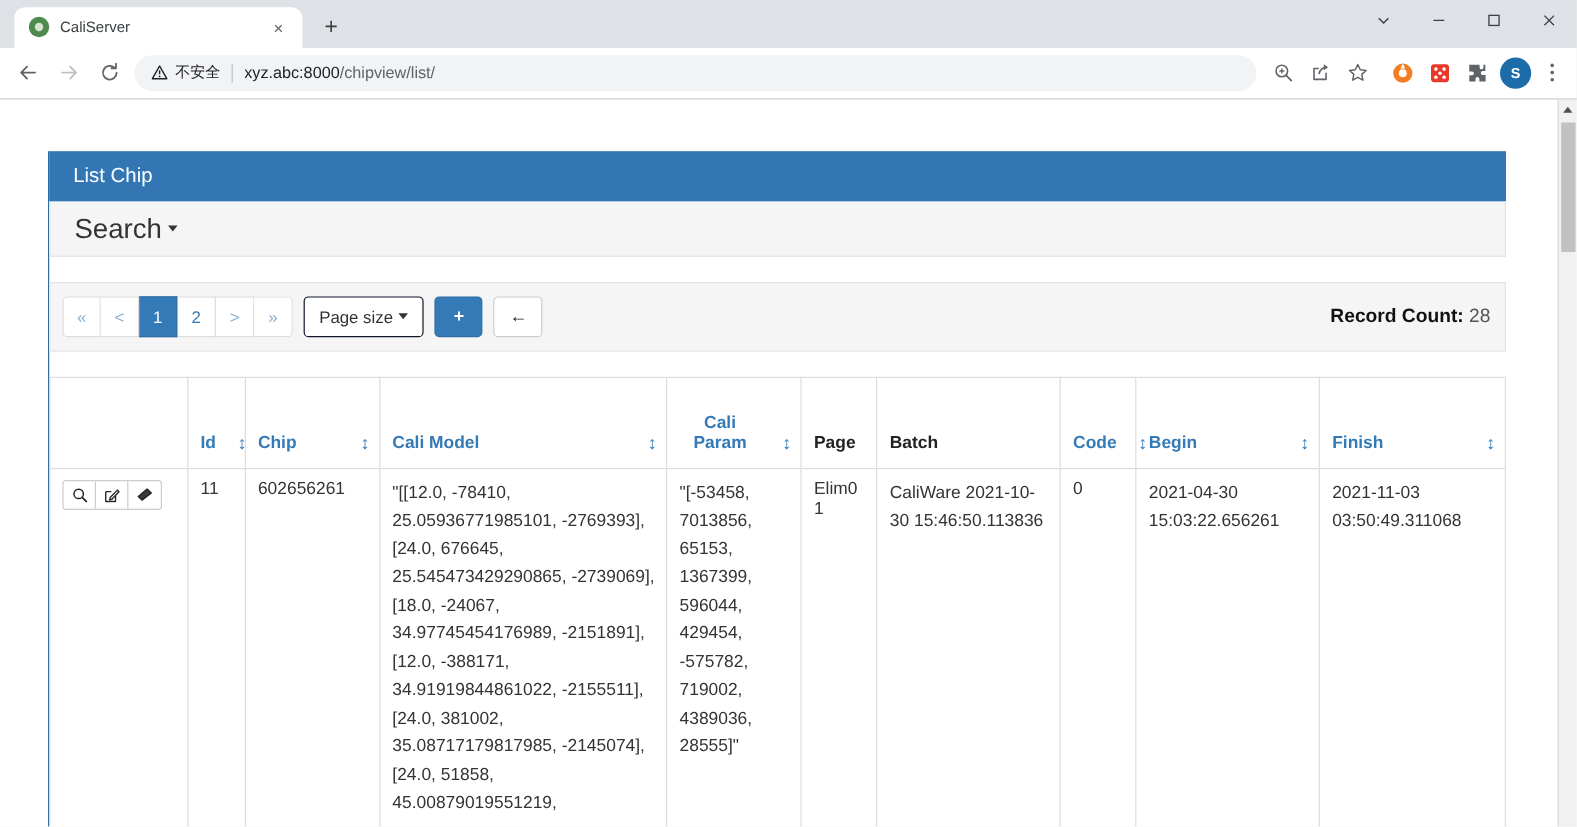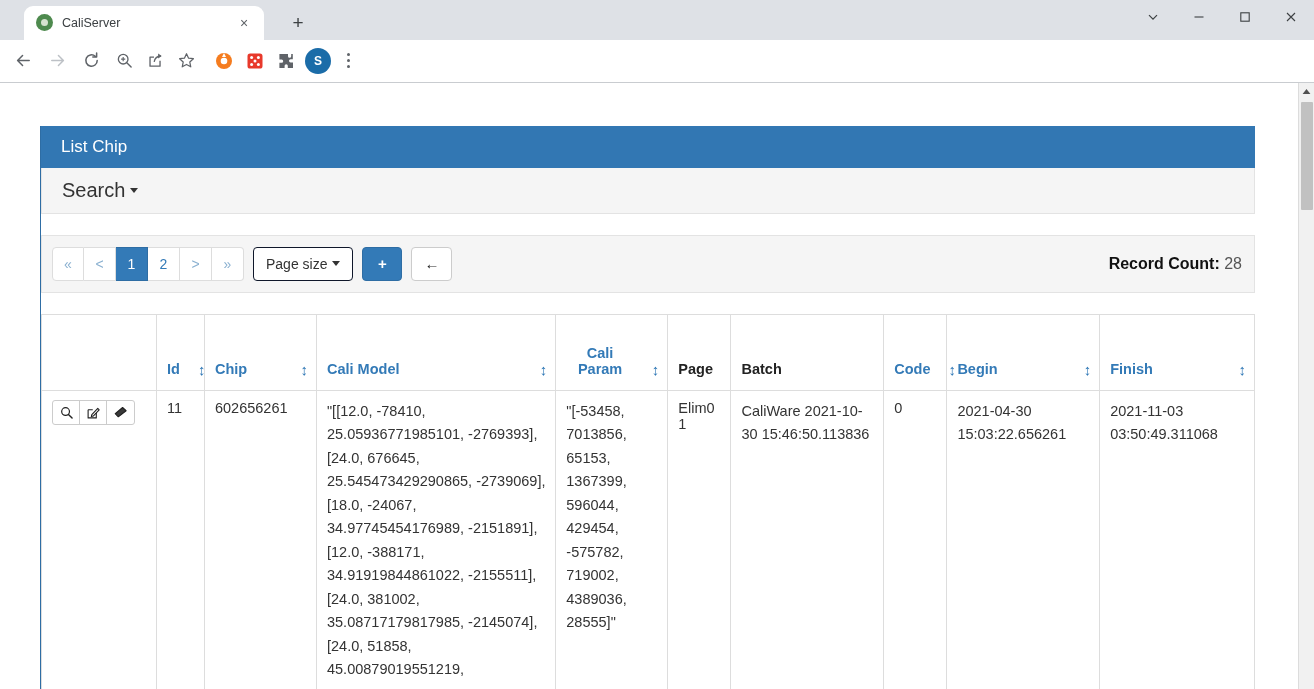--- a/index.html
+++ b/index.html
@@ -18,23 +18,22 @@
     background: #dee1e6;
     position: relative;
   }
 
   
   .tabstrip {
     height: 40px;
     background: #dee1e6;
     display: flex;
     align-items: flex-end;
-    padding-left: 24px;
-    position: relative;
-    gap: 10px;
+    padding-left: 12px;
+    position: relative;
   }
   .tab {
     width: 240px; height: 34px;
     background: #ffffff;
     border-radius: 9px 9px 0 0;
     display: flex; align-items: center;
     padding: 0 10px 0 12px;
     gap: 9px;
     position: relative;
   }
@@ -180,21 +179,21 @@
   }
   .search-bar {
     background: #f5f5f5;
     border: 1px solid #e3e3e3;
     border-top: none;
     height: 46px;
     display: flex; align-items: center;
     padding: 0 20px;
   }
   .search-link {
-    font-size: 20px; color: #333333;
+    font-size: 23px; color: #333333;
     display: inline-flex; align-items: center; gap: 5px;
   }
   .caret {
     width: 0; height: 0;
     border-left: 4px solid transparent;
     border-right: 4px solid transparent;
     border-top: 5px solid #333333;
     display: inline-block;
   }
 
@@ -367,20 +366,34 @@
           <path d="M4 10 H15.5 M11 4.8 L16.2 10 L11 15.2" stroke="#bdc1c6" stroke-width="1.6" fill="none" stroke-linecap="round" stroke-linejoin="round"></path>
         </svg>
     </div>
     <div class="navbtn">
       <svg width="19" height="19" viewBox="0 0 20 20" aria-hidden="true">
           <path d="M16 10 A6 6 0 1 1 14 5.6" stroke="#5f6368" stroke-width="1.6" fill="none" stroke-linecap="round"></path>
           <path d="M15.4 2.2 V6.2 H11.4" stroke="#5f6368" stroke-width="1.6" fill="none" stroke-linecap="round" stroke-linejoin="round"></path>
         </svg>
     </div>
 
+    <div class="omnibox">
+      <span class="sec">
+        <span class="sec-warn-icon">
+          <svg width="14" height="13" viewBox="0 0 14 13" aria-hidden="true">
+              <path d="M7 1 L13 11.6 H1 Z" stroke="#202124" stroke-width="1.2" fill="none" stroke-linejoin="round"></path>
+              <path d="M7 4.6 V7.9" stroke="#202124" stroke-width="1.2"></path>
+              <circle cx="7" cy="9.7" r="0.75" fill="#202124"></circle>
+            </svg>
+        </span>
+        <span class="sec-text">不安全</span>
+      </span>
+      <span class="sec-sep"></span>
+      <span class="url"><span>xyz.abc:8000</span><span class="dim">/chipview/list/</span></span>
+    </div>
 
     <div class="tb-icon">
       <svg width="17" height="17" viewBox="0 0 18 18" aria-hidden="true">
           <circle cx="7.6" cy="7.6" r="5.1" stroke="#5f6368" stroke-width="1.4" fill="none"></circle>
           <path d="M11.4 11.4 L16 16" stroke="#5f6368" stroke-width="1.5" stroke-linecap="round"></path>
           <path d="M5.4 7.6 H9.8 M7.6 5.4 V9.8" stroke="#5f6368" stroke-width="1.2"></path>
         </svg>
     </div>
     <div class="tb-icon">
       <svg width="17" height="17" viewBox="0 0 18 18" aria-hidden="true">

